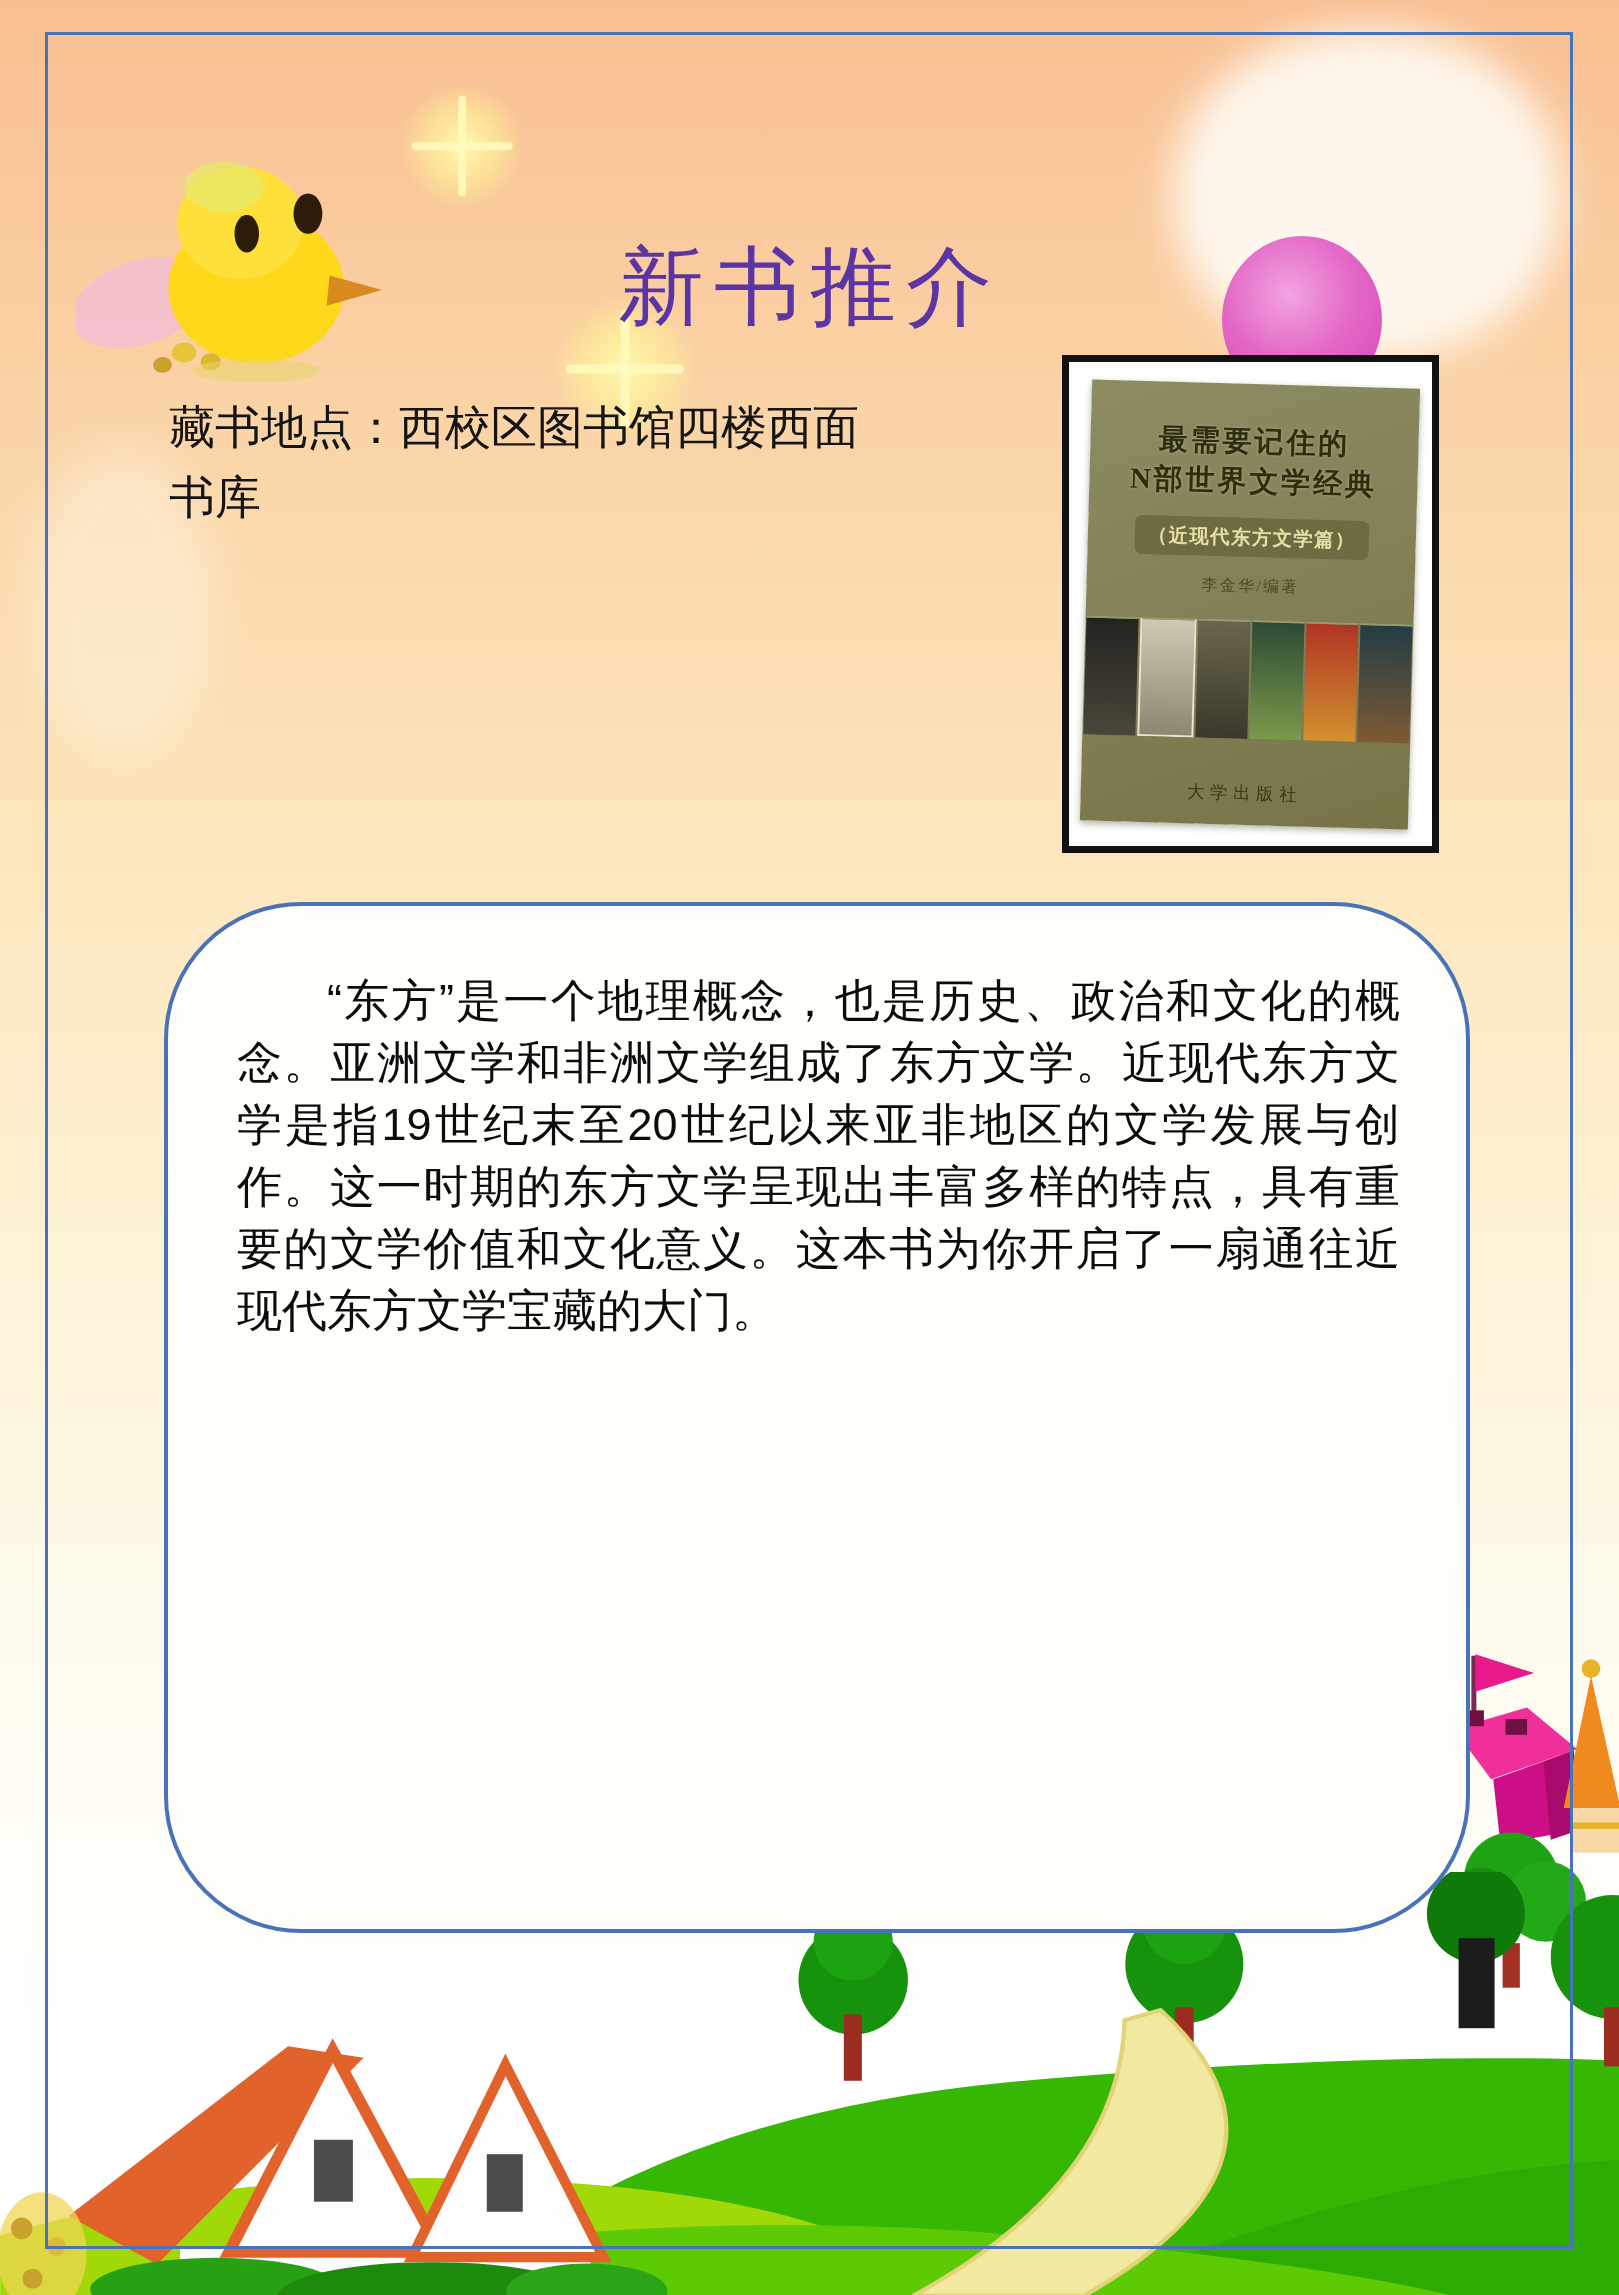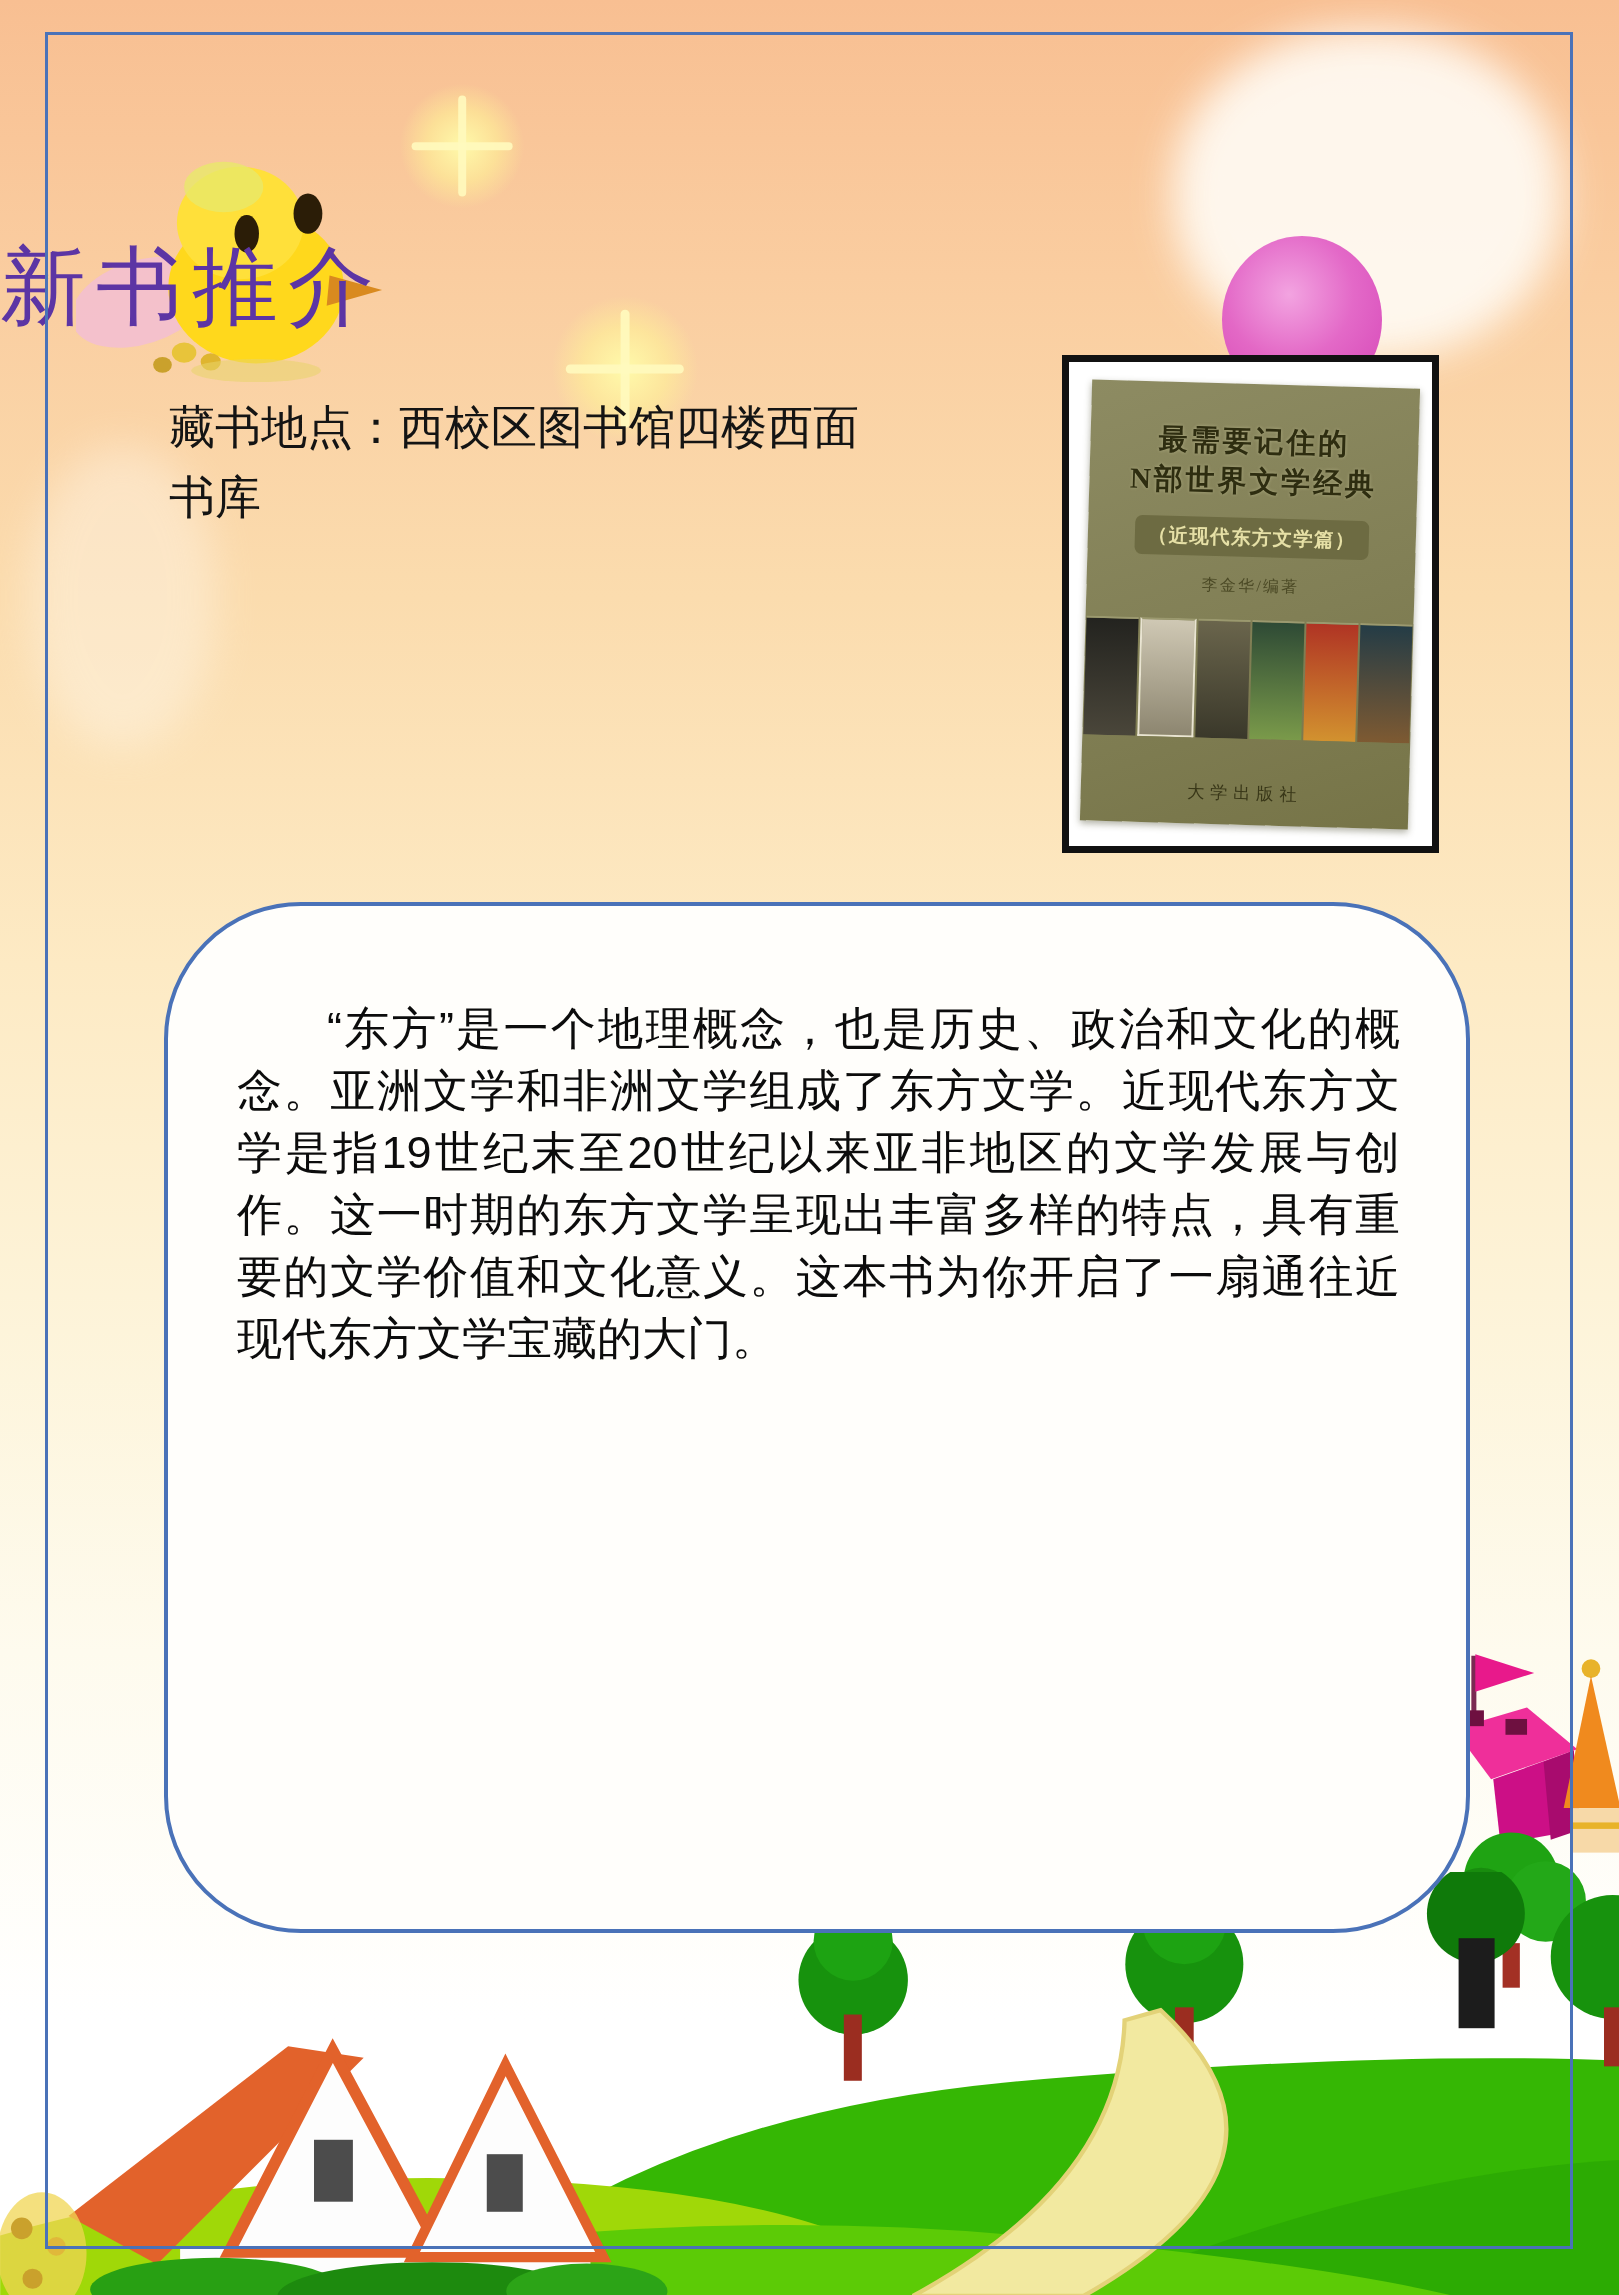--- a/index.html
+++ b/index.html
@@ -38,21 +38,21 @@
   .sparkle2{left:551px; top:295px; width:148px; height:148px;}
   .balloon{
     position:absolute; left:1222px; top:236px; width:160px; height:167px;
     border-radius:50%; z-index:4;
     background:radial-gradient(circle at 42% 35%, #f2a0e0 0%, #e263c6 45%, #d23bb4 100%);
     opacity:.96;
   }
   .bird{position:absolute; left:76px; top:133px; z-index:2;}
   
   .title{
-    position:absolute; left:0; top:171px; width:100%; text-align:left;
+    position:absolute; left:0; top:171px; width:100%; text-align:center;
     font-family:"Liberation Serif", serif; font-weight:400;
     font-size:86px; letter-spacing:10px; color:#5c35a4; z-index:5;
   }
   
   .book-info{
     position:absolute; left:169px; top:392px; z-index:5;
     font-size:46px; line-height:70px; color:#141414; white-space:nowrap;
   }
   
   .photo-frame{
@@ -83,21 +83,21 @@
   .t3{background:linear-gradient(180deg,#6a654c,#3a382a);}
   .t4{background:linear-gradient(180deg,#2e4a35,#7a9a4a);}
   .t5{background:linear-gradient(180deg,#b03424,#d2922f);}
   .t6{background:linear-gradient(180deg,#243c46,#7e5a32);}
   .cover-pub{margin-top:auto; margin-bottom:20px; font-size:17.3px; color:#393718; letter-spacing:5.8px;}
   
   .desc-box{
     position:absolute; left:164px; top:902px; width:1306px; height:1031px;
     box-sizing:border-box; background:#fffefb;
     border:4.3px solid #4a72b8; border-radius:137px; z-index:4;
-    padding:92px 66px 0 69px;
+    padding:64px 66px 0 69px;
   }
   .desc-box p{
     margin:0; font-size:45px; line-height:62px; color:#0c0c0c;
     text-align:justify; text-indent:2em;
   }
   
   .landscape{position:absolute; left:0; top:1872px; z-index:3;}
   .castle{position:absolute; left:1425px; top:1641px; z-index:3;}
 </style>
 </head>

